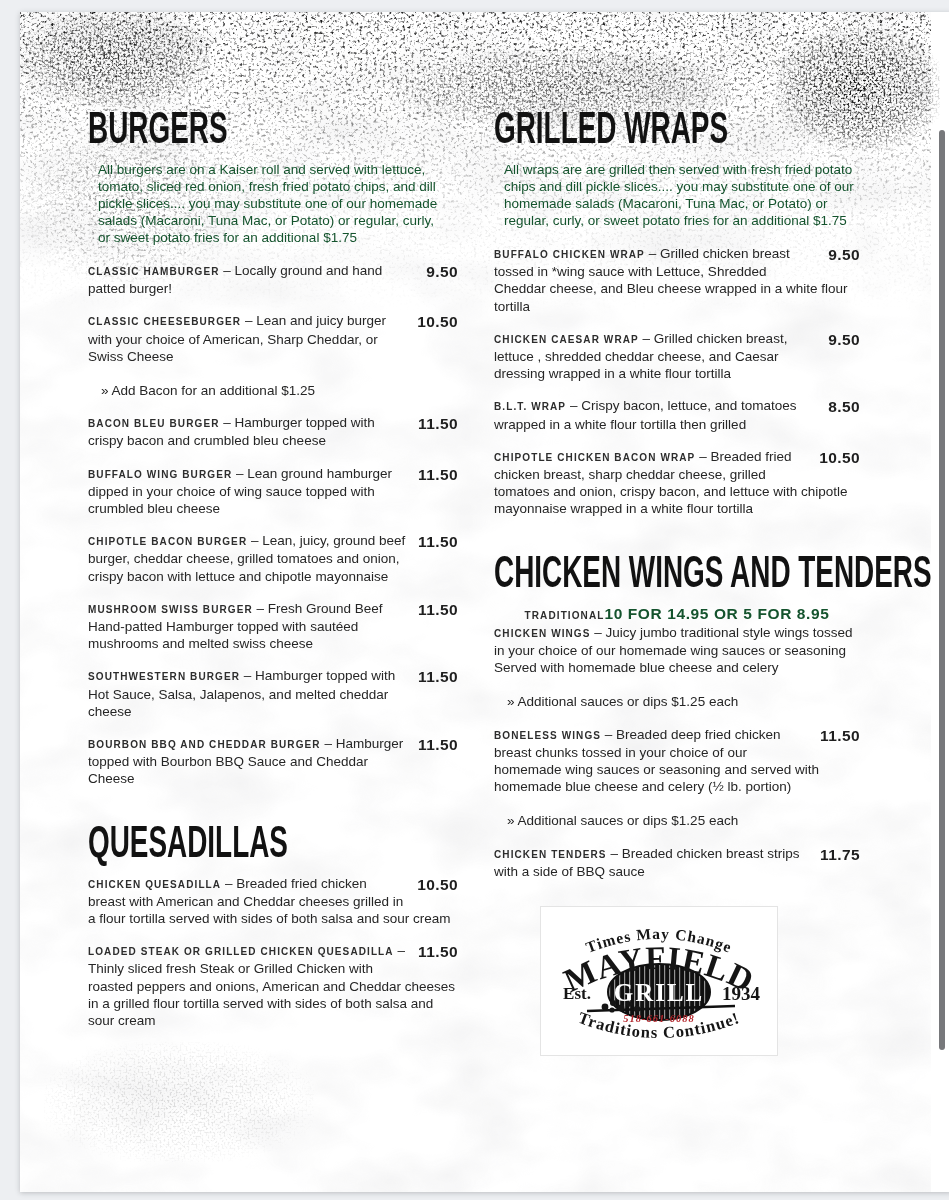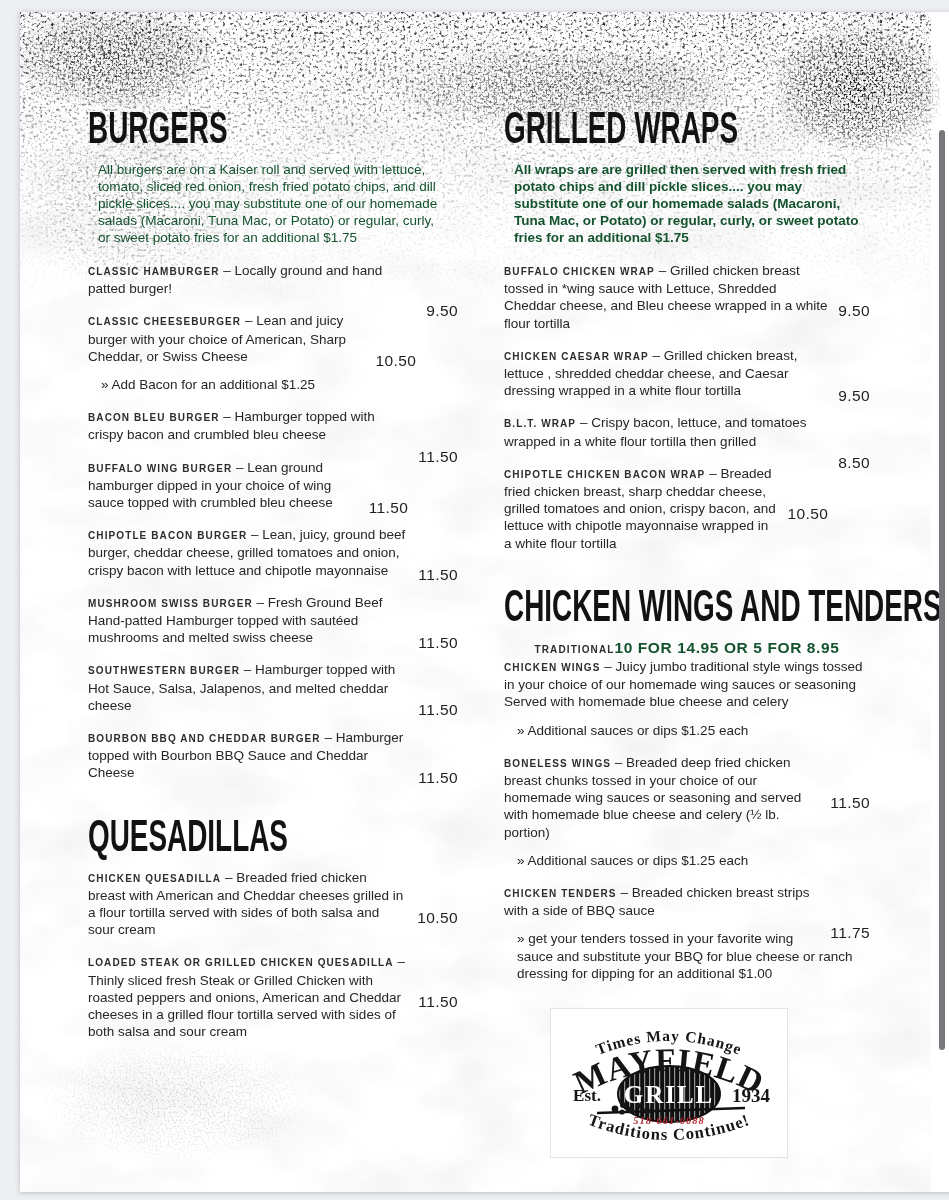--- a/index.html
+++ b/index.html
@@ -16,32 +16,32 @@
            mask-image:radial-gradient(ellipse at center,#000 0%,rgba(0,0,0,.55) 52%,transparent 78%);}
   .c1{left:756px;top:16px;width:164px;height:122px;opacity:.95;}
   .c2{left:370px;top:38px;width:340px;height:76px;opacity:.6;}
   .c3{left:6px;top:120px;width:210px;height:150px;opacity:.5;}
   .c4{left:0;top:0;width:190px;height:95px;opacity:.75;}
   .c5{left:24px;top:1030px;width:270px;height:120px;opacity:.12;}
   .marble{left:0;top:0;width:911px;height:1180px;opacity:.45;}
   
   .col{position:absolute;top:96px;color:#272727;}
   .col-left{left:68px;width:370px;}
-  .col-right{left:484px;width:366px;}
+  .col-right{left:474px;width:366px;}
   .section-title{font-weight:700;font-size:45px;line-height:40px;color:#121212;
      transform:scaleX(.62);transform-origin:0 50%;white-space:nowrap;margin:0 0 13px 0;height:40px;}
   .section + .section{margin-top:34px;}
   .intro{margin:0 0 16px 10px;font-size:13.5px;line-height:17px;color:#14532d;}
   .col-left .intro{width:342px;}
-  .col-right .intro{width:352px;font-weight:bold;}
+  .col-right .intro{width:352px;}
   .item{position:relative;margin-bottom:15px;font-size:13.5px;line-height:17.2px;color:#262626;}
-  .price{float:right;font-size:15.5px;font-weight:400;letter-spacing:.4px;color:#1f1f1f;
-         margin-left:10px;line-height:19px;margin-top:39px;}
+  .price{float:right;font-size:15.5px;font-weight:700;letter-spacing:.4px;color:#1f1f1f;
+         margin-left:10px;line-height:19px;}
   .iname{font-size:10px;font-weight:700;letter-spacing:1.1px;color:#2d2d2d;}
-  .note{padding-left:13px;margin-top:11px;}
+  .note{padding-left:13px;margin-top:17px;}
   .trad-line{display:flex;justify-content:center;align-items:baseline;}
   .trad-price{font-size:15.5px;font-weight:700;letter-spacing:.6px;color:#14532d;white-space:nowrap;}
   
   .logo-box{position:relative;margin:26px 0 0 46px;width:236px;height:148px;background:#fff;
             border:1px solid #e4e4e4;}
   
   .scroll-thumb{position:absolute;left:939px;top:130px;width:6px;height:920px;background:#77787b;border-radius:3px;}
 </style>
 </head>
 <body>
@@ -198,21 +198,20 @@
           <span class="price">11.50</span>
           <span class="iname">BONELESS WINGS</span>
           <span class="idesc">– Breaded deep fried chicken breast chunks tossed in your choice of our homemade wing sauces or seasoning and served with homemade blue cheese and celery (½ lb. portion)</span>
           <div class="note">» Additional sauces or dips $1.25 each</div>
         </div>
 
         <div class="item">
           <span class="price">11.75</span>
           <span class="iname">CHICKEN TENDERS</span>
           <span class="idesc">– Breaded chicken breast strips with a side of BBQ sauce</span>
-          <div class="note">» get your tenders tossed in your favorite wing sauce and substitute your BBQ for blue cheese or ranch dressing for dipping for an additional $1.00</div>
         </div>
       </div>
 
       <div class="logo-box">
         <svg width="236" height="148" viewBox="0 0 236 148">
           <defs>
             <path id="arcTop" d="M 30 54 Q 118 10 206 54" fill="none"></path>
             <path id="arcMay" d="M 16 94 Q 118 30 220 94" fill="none"></path>
             <path id="arcBot" d="M 24 110 Q 118 152 212 110" fill="none"></path>
           </defs>

